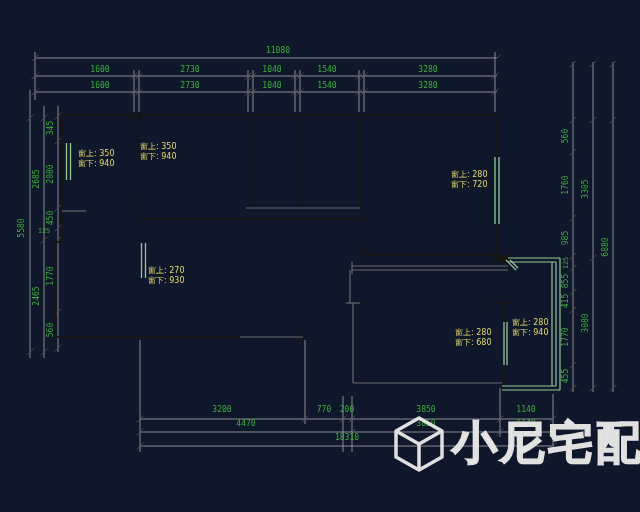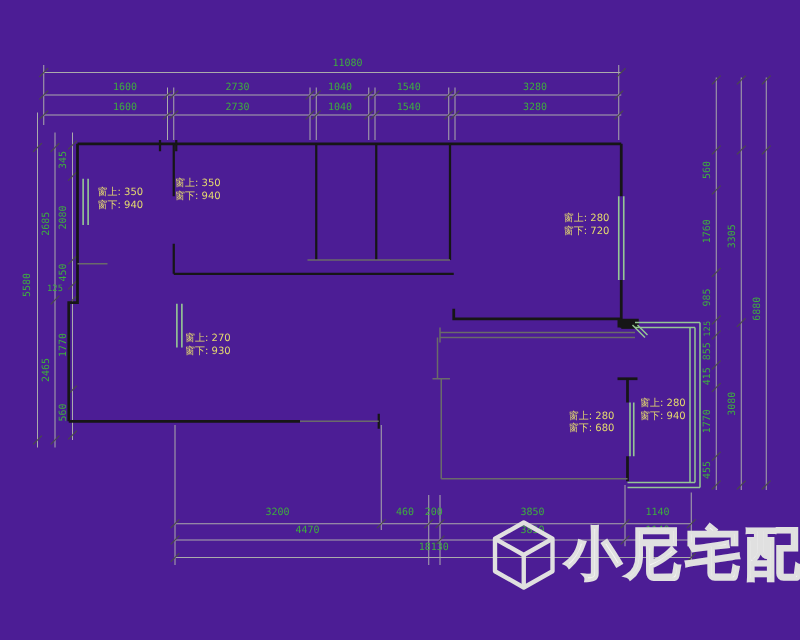--- a/index.html
+++ b/index.html
@@ -1,16 +1,16 @@
 <!DOCTYPE html>
 <html><head>
 <meta charset="utf-8">
 <style>
   html,body{margin:0;padding:0;background:#fff;}
-  .canvas{position:relative;width:640px;height:512px;background:#4c1d95;overflow:hidden;
+  .canvas{position:relative;width:640px;height:512px;background:#0f172a;overflow:hidden;
           font-family:"DejaVu Sans",sans-serif;}
   .plan-svg{position:absolute;left:0;top:0;}
   .dim{position:absolute;transform:translate(-50%,-50%);font-family:"DejaVu Sans Mono",monospace;
        font-size:8px;color:#3eae3e;white-space:nowrap;line-height:8px;}
   .dim.v{transform:translate(-50%,-50%) rotate(-90deg);}
   .dim.sm{font-size:7px;}
   .wlabel{position:absolute;font-family:"DejaVu Sans",sans-serif;font-size:8px;line-height:10px;
           color:#e4da6e;white-space:nowrap;}
   .wm{position:absolute;left:390px;top:412px;display:flex;align-items:center;gap:4px;}
   .wm-text{font-size:45px;font-weight:700;letter-spacing:3px;color:#f6f6f6;
@@ -188,28 +188,28 @@
   <span class="dim" style="left:272px;top:70px">1040</span>
   <span class="dim" style="left:327px;top:70px">1540</span>
   <span class="dim" style="left:428px;top:70px">3280</span>
   <span class="dim" style="left:100px;top:86px">1600</span>
   <span class="dim" style="left:190px;top:86px">2730</span>
   <span class="dim" style="left:272px;top:86px">1040</span>
   <span class="dim" style="left:327px;top:86px">1540</span>
   <span class="dim" style="left:428px;top:86px">3280</span>
 
   <span class="dim" style="left:222px;top:410px">3200</span>
-  <span class="dim" style="left:324px;top:410px">460</span>
+  <span class="dim" style="left:324px;top:410px">770</span>
   <span class="dim" style="left:347px;top:410px">200</span>
   <span class="dim" style="left:426px;top:410px">3850</span>
   <span class="dim" style="left:526px;top:410px">1140</span>
   <span class="dim" style="left:246px;top:424px">4470</span>
   <span class="dim" style="left:426px;top:424px">3850</span>
   <span class="dim" style="left:526px;top:424px">1140</span>
-  <span class="dim" style="left:347px;top:438px">18130</span>
+  <span class="dim" style="left:347px;top:438px">18310</span>
 
   <span class="dim v" style="left:22px;top:228px">5580</span>
   <span class="dim v" style="left:37px;top:179px">2685</span>
   <span class="dim v" style="left:37px;top:296px">2465</span>
   <span class="dim v" style="left:51px;top:128px">345</span>
   <span class="dim v" style="left:51px;top:174px">2080</span>
   <span class="dim v" style="left:51px;top:218px">450</span>
   <span class="dim v" style="left:51px;top:276px">1770</span>
   <span class="dim v" style="left:51px;top:330px">560</span>
   <span class="dim sm" style="left:44px;top:231px">125</span>

